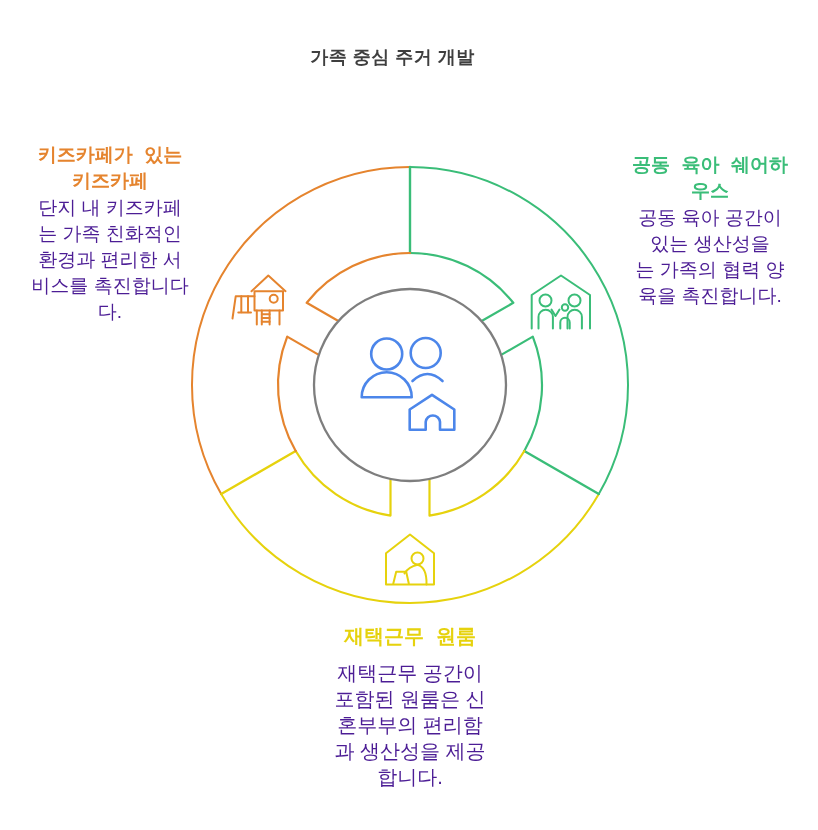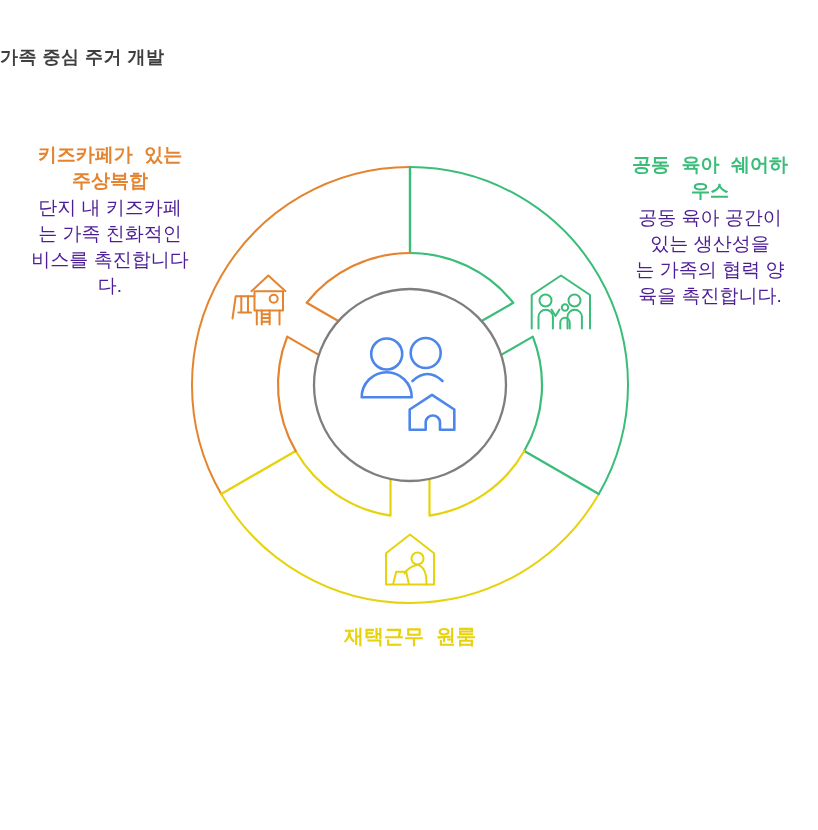--- a/index.html
+++ b/index.html
@@ -1,18 +1,18 @@
 <!DOCTYPE html>
 <html><head>
 <meta charset="utf-8">
 <style>
   html,body{margin:0;padding:0;background:#ffffff;}
   .page{position:relative;width:818px;height:830px;background:#ffffff;overflow:hidden;
         font-family:"Liberation Sans",sans-serif;}
-  .title{position:absolute;top:45px;left:0;width:785px;text-align:left;
+  .title{position:absolute;top:45px;left:0;width:785px;text-align:center;
          font-weight:bold;font-size:18px;letter-spacing:.5px;color:#3F3F3F;}
   svg{position:absolute;left:0;top:0;}
   .block{position:absolute;text-align:center;font-size:19px;line-height:26px;}
   .block .heading{font-weight:bold;font-family:Liberation Mono, monospace;}
   .block .body{color:#4c1d95;}
   #block-left{left:28px;top:143px;width:164px;}
   #block-right{left:622px;top:153px;width:176px;}
   #block-bottom{left:318px;top:625px;width:184px;font-size:20px;}
   #block-bottom .heading{margin-bottom:9px;}
 </style>
@@ -85,25 +85,26 @@
       <path d="M 386 584.5 V 553.3 L 410 534.5 L 434 553.3 V 584.5 Z"></path>
       <circle cx="417.5" cy="558.5" r="6"></circle>
       <path d="M 426.5 584.5 Q 427 567.5 417.5 564.8 Q 408.5 567 404.5 573.5"></path>
       <path d="M 393.3 583.5 L 396.2 571.7 H 406.2 L 408.8 583.5"></path>
     </g>
   </svg>
 
   <div class="block" id="block-left">
     <div class="heading" style="color: rgb(229, 132, 46);">
         <div>키즈카페가 있는</div>
-        <div>주상복합</div>
+        <div>키즈카페</div>
       </div>
     <div class="body">
         <div>단지 내 키즈카페</div>
         <div>는 가족 친화적인</div>
+        <div>환경과 편리한 서</div>
         <div>비스를 촉진합니다</div>
         <div>다.</div>
       </div>
   </div>
 
   <div class="block" id="block-right">
     <div class="heading" style="color: rgb(58, 189, 120);">
         <div>공동 육아 쉐어하</div>
         <div>우스</div>
       </div>
@@ -112,15 +113,22 @@
         <div>있는 생산성을</div>
         <div>는 가족의 협력 양</div>
         <div>육을 촉진합니다.</div>
       </div>
   </div>
 
   <div class="block" id="block-bottom">
     <div class="heading" style="color: rgb(230, 210, 13);">
         <div>재택근무 원룸</div>
       </div>
+    <div class="body">
+        <div>재택근무 공간이</div>
+        <div>포함된 원룸은 신</div>
+        <div>혼부부의 편리함</div>
+        <div>과 생산성을 제공</div>
+        <div>합니다.</div>
+      </div>
   </div>
 
 </div>
 
 </body></html>

